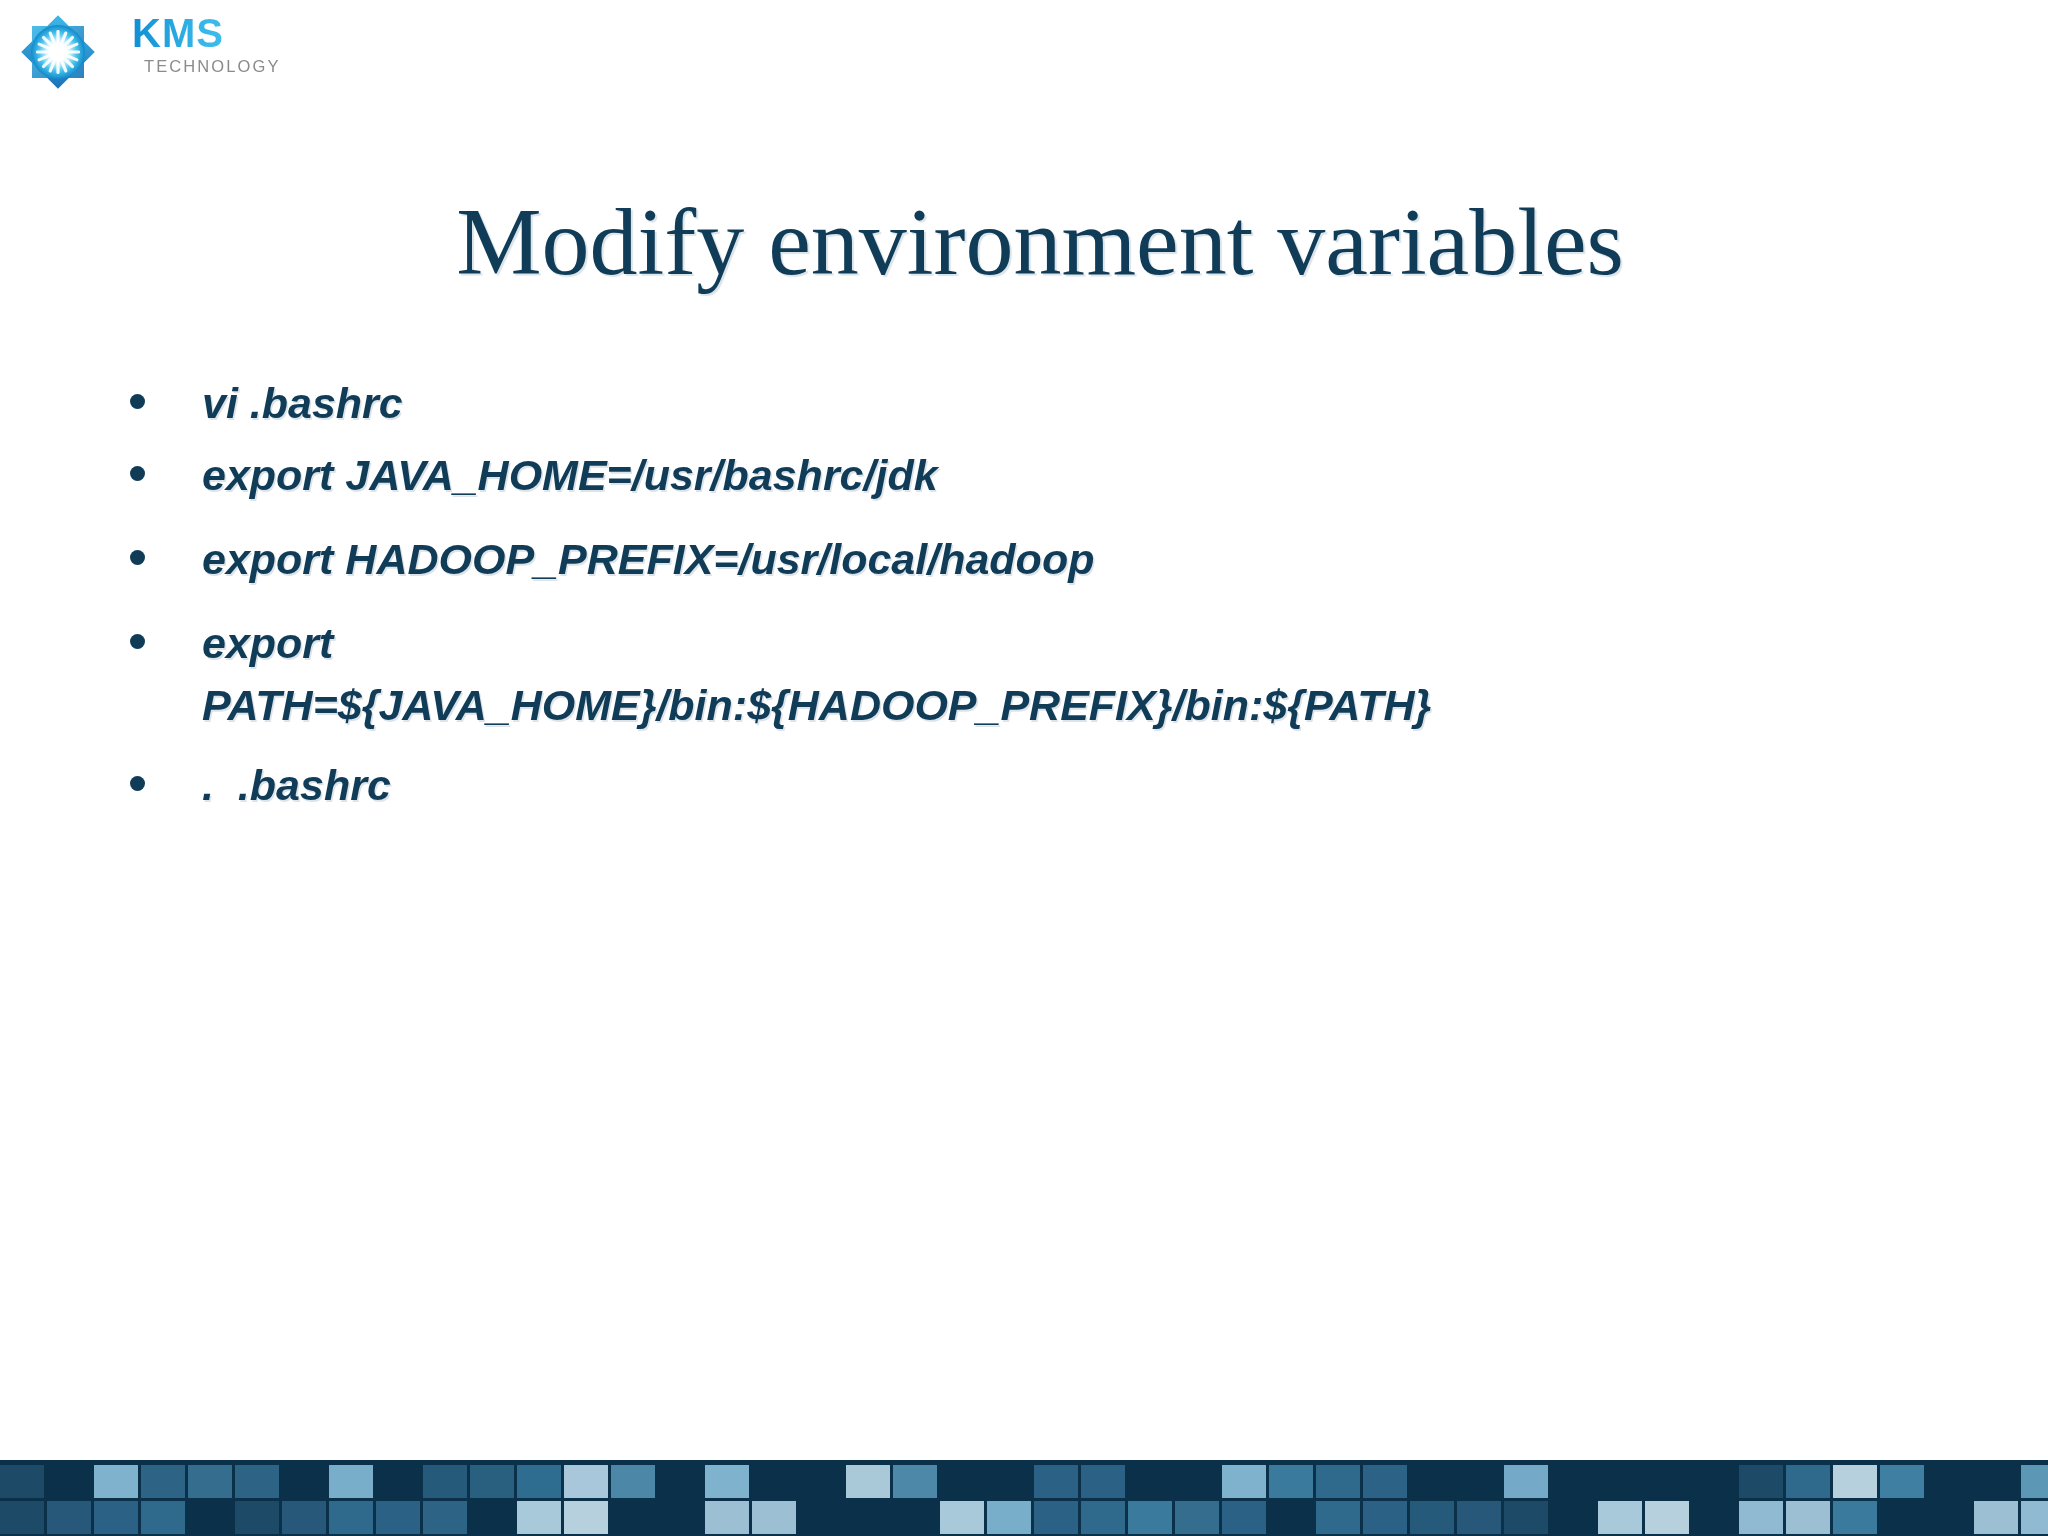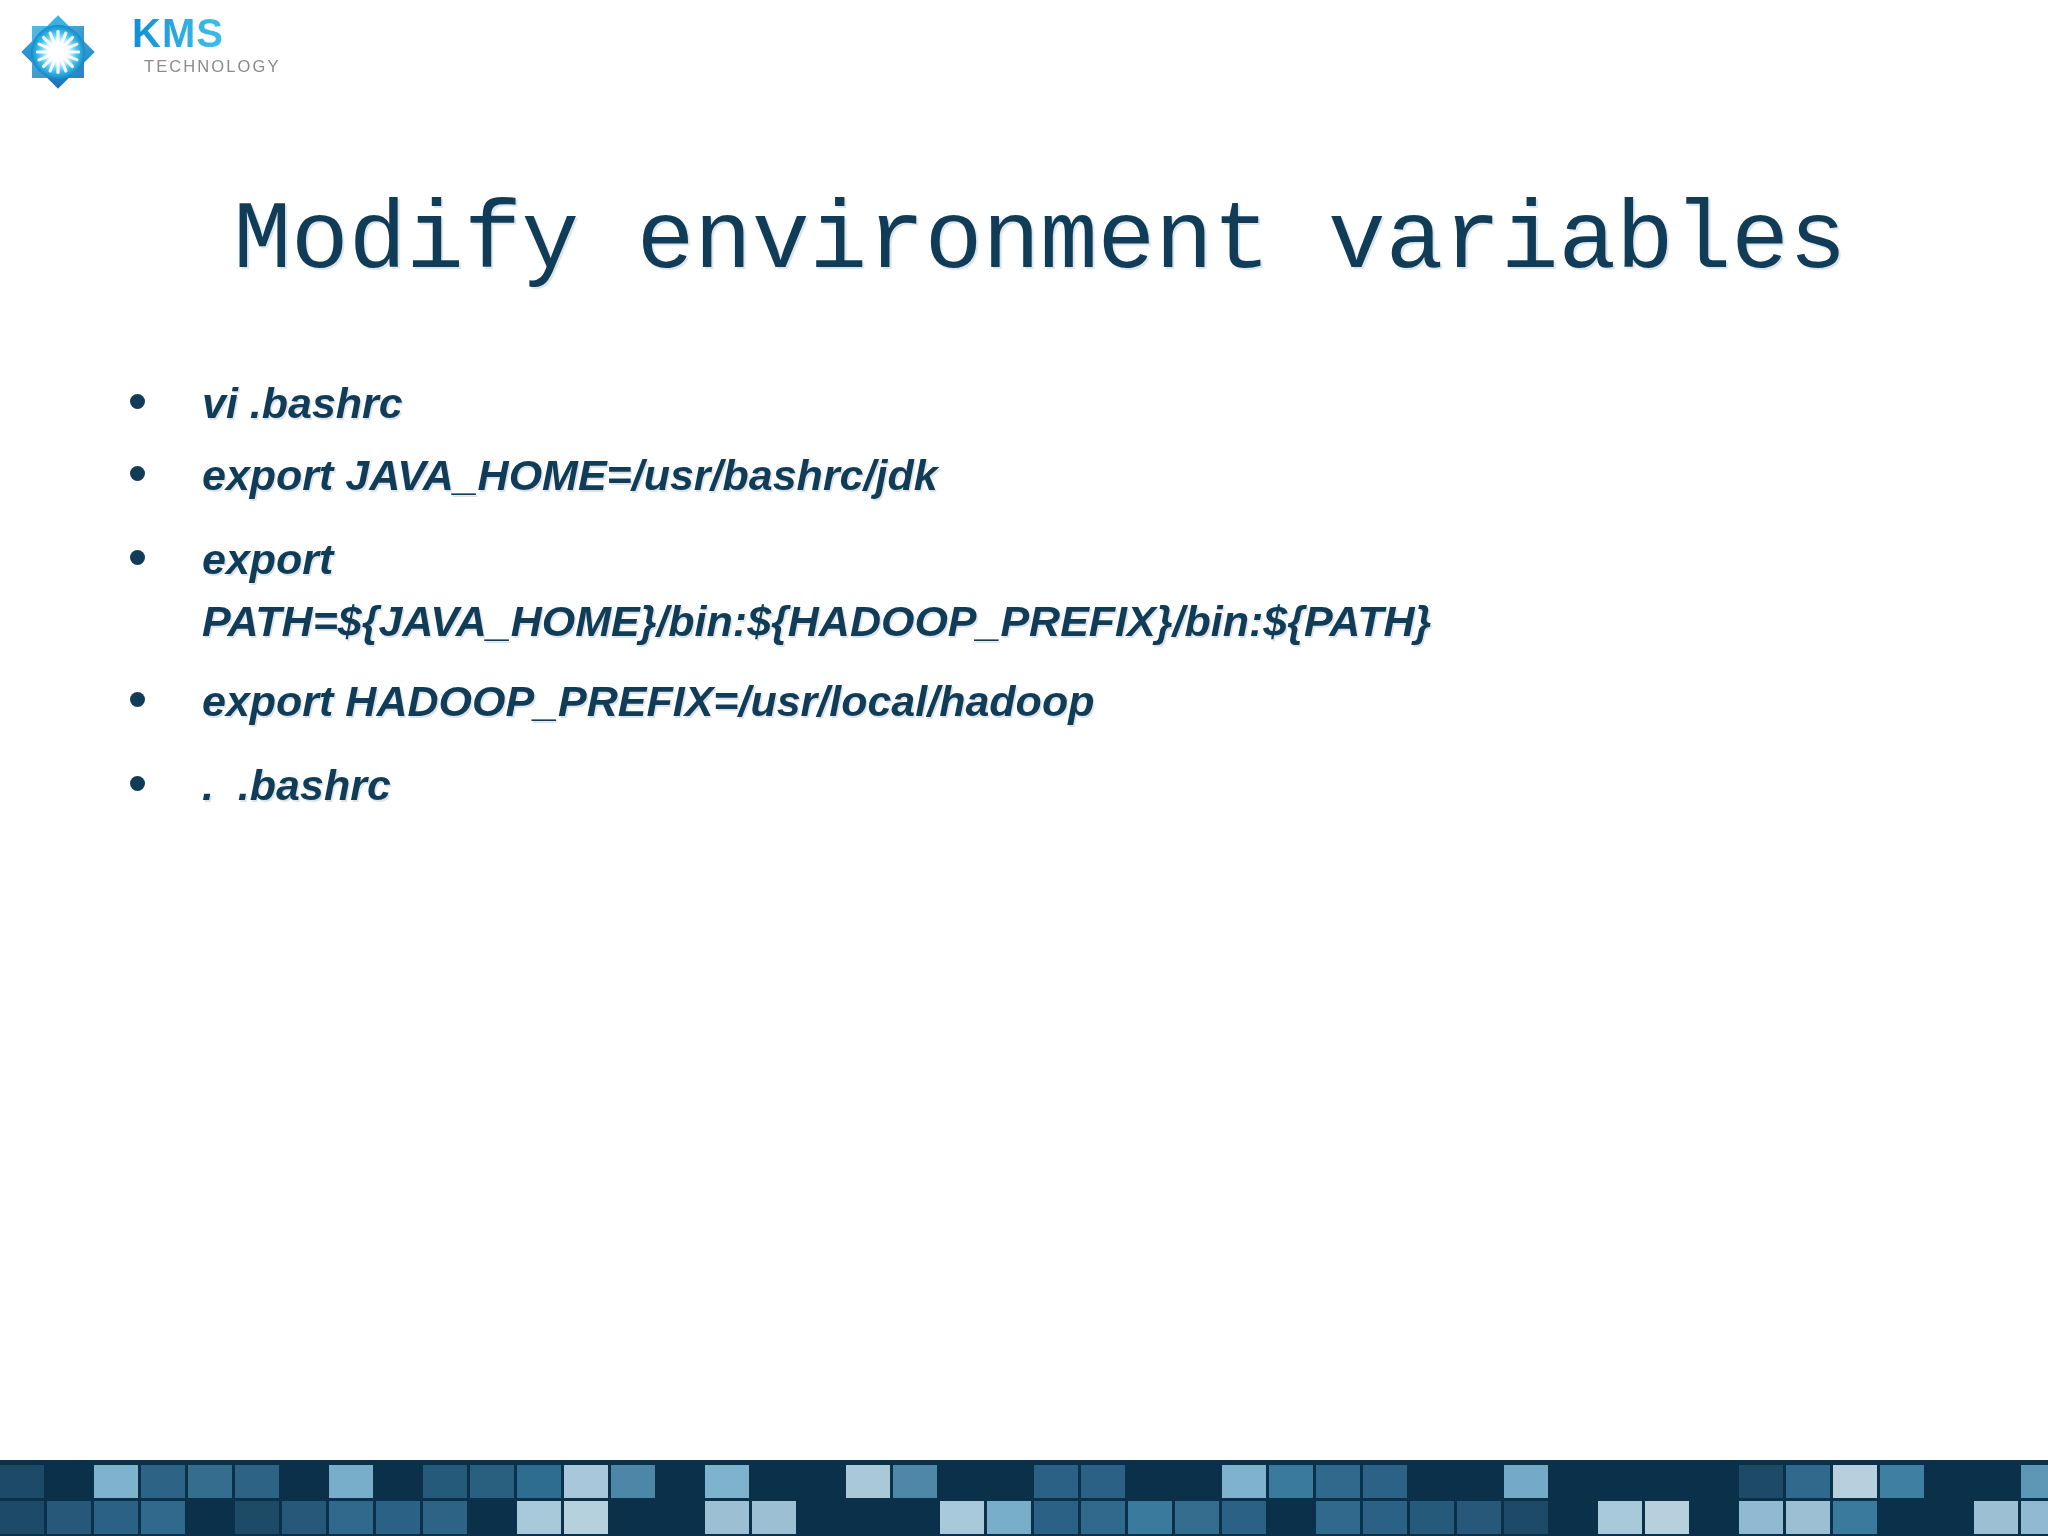--- a/index.html
+++ b/index.html
@@ -73,21 +73,21 @@
   .slide-title {
     position: absolute;
     left: 110px;
     top: 126px;
     width: 1860px;
     text-align: center;
     font-size: 96px;
     line-height: 104px;
     font-weight: 400;
     color: #103c58;
-    font-family: Liberation Mono, monospace;
+    font-family: Liberation Serif, serif;
     text-shadow: 2px 2px 1px rgba(190, 205, 215, 0.55);
     white-space: nowrap;
   }
 
   
   .body-list {
     position: absolute;
     left: 120px;
     top: 372px;
     width: 1830px;
@@ -252,27 +252,27 @@
 
   <ul class="body-list">
     <li class="bullet-row row-1">
       <span class="bullet-dot"></span>
       <span class="bullet-text">vi .bashrc</span>
     </li>
     <li class="bullet-row row-2">
       <span class="bullet-dot"></span>
       <span class="bullet-text">export JAVA_HOME=/usr/bashrc/jdk</span>
     </li>
+    <li class="bullet-row row-3">
+      <span class="bullet-dot"></span>
+      <span class="bullet-text">export HADOOP_PREFIX=/usr/local/hadoop</span>
+    </li>
     <li class="bullet-row row-4">
       <span class="bullet-dot"></span>
       <span class="bullet-text wrap">export<br>PATH=${JAVA_HOME}/bin:${HADOOP_PREFIX}/bin:${PATH}</span>
-    </li>
-    <li class="bullet-row row-3">
-      <span class="bullet-dot"></span>
-      <span class="bullet-text">export HADOOP_PREFIX=/usr/local/hadoop</span>
     </li>
     <li class="bullet-row row-5">
       <span class="bullet-dot"></span>
       <span class="bullet-text">.  .bashrc</span>
     </li>
   </ul>
 
   <div class="footer-band">
     <div class="footer-row r1">
         <div class="fcell" style="background: rgb(29, 74, 103);"></div>

